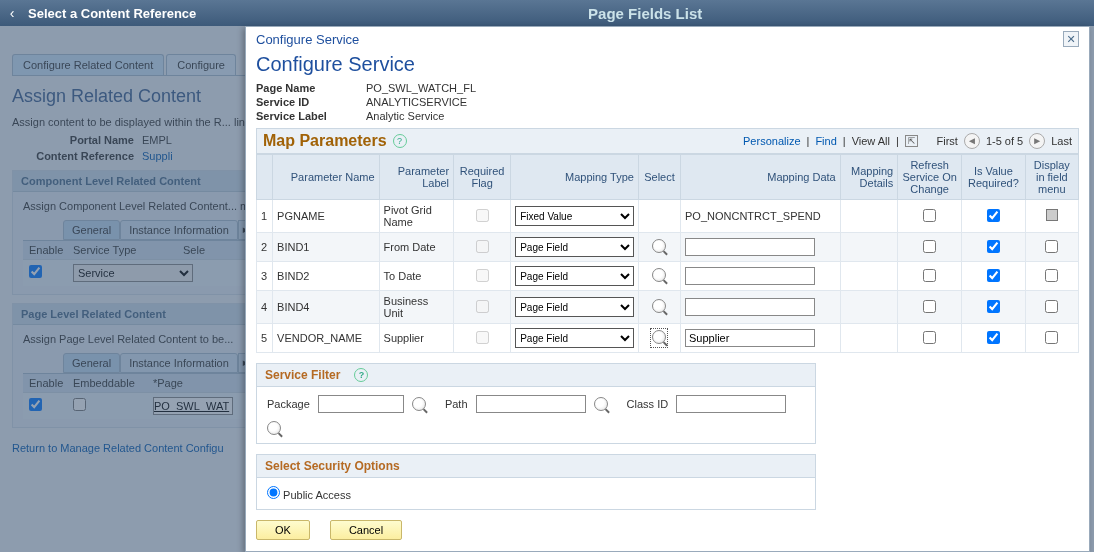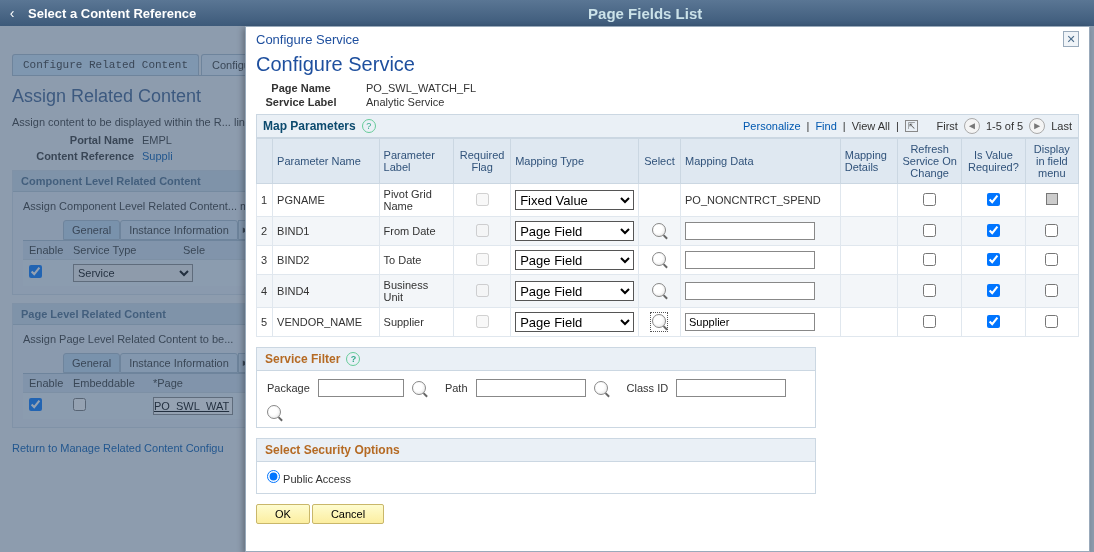--- a/index.html
+++ b/index.html
@@ -4,21 +4,21 @@
 <style>
 * { box-sizing: border-box; margin: 0; padding: 0; }
 body { font-family: Arial, sans-serif; font-size: 11px; color: #333; background: #fff; width: 1094px; height: 552px; overflow: hidden; position: relative; }
 .topbar { background: linear-gradient(#5a7694, #3d5a7a); color: #fff; display: flex; align-items: center; height: 26px; }
 .back-chev { width: 24px; text-align: center; font-size: 14px; cursor: pointer; }
 .top-title { font-weight: bold; font-size: 13px; padding-left: 4px; flex: 0 0 auto; }
 .top-center { flex: 1; text-align: center; font-weight: bold; font-size: 15px; color: #cbe2e9; }
 .bg { position: absolute; top: 26px; left: 0; right: 0; bottom: 0; background: #eef2f6; padding: 10px 12px; overflow: hidden; }
 .tabs-row { display: flex; gap: 0; border-bottom: 1px solid #a9bccf; margin-top: 18px; }
 .tab { background: #e3f0fc; border: 1px solid #a9bccf; border-bottom: none; padding: 4px 10px; font-size: 11px; cursor: pointer; border-radius: 3px 3px 0 0; margin-right: 2px; }
-.tab.active { background: #cfe6fb; font-family: Liberation Mono, monospace; }
+.tab.active { background: #cfe6fb; }
 .h1 { color: #3a5d8f; font-size: 18px; margin: 10px 0 8px; }
 .desc { font-size: 11px; color: #333; line-height: 1.35; }
 .kv { display: flex; margin-top: 4px; font-size: 11px; }
 .kv .k { width: 130px; text-align: right; padding-right: 8px; font-weight: bold; color: #333; }
 .section { border: 1px solid #d0dbe6; background: #dce8f2; margin-top: 8px; }
 .section-title { font-size: 11px; font-weight: bold; color: #4a6b8a; padding: 4px 8px; background: #cfdeeb; border-bottom: 1px solid #b8c9d8; }
 .section-body { padding: 8px 10px; background: #e7eef6; font-size: 11px; }
 .subtabs { display: flex; margin-top: 8px; }
 .subtab { background: #d8e7f5; border: 1px solid #a9bccf; padding: 3px 8px; font-size: 11px; cursor: pointer; border-radius: 3px 3px 0 0; }
 .subtab.active { background: #c1dbf2; margin-left: 40px; }
@@ -29,43 +29,43 @@
 select.small, input.small { font-size: 11px; height: 18px; border: 1px solid #888; }
 input[type=checkbox] { cursor: pointer; }
 .overlay { position: absolute; top: 26px; left: 0; right: 0; bottom: 0; background: rgba(62,85,115,0.55); }
 .modal { position: absolute; top: 26px; left: 245px; right: 4px; bottom: 0; background: #fff; border: 1px solid #9ab; box-shadow: -2px 2px 6px rgba(0,0,0,0.3); display: flex; flex-direction: column; }
 .modal-header { display: flex; justify-content: space-between; align-items: center; padding: 4px 10px 2px; }
 .modal-title { color: #1e4f9e; font-size: 13px; }
 .close-x { border: 1px solid #9ab; width: 16px; height: 16px; font-size: 11px; line-height: 14px; text-align: center; color: #4a6b8a; cursor: pointer; background: #f0f4f8; }
 .modal-body { padding: 0 10px 10px; overflow: auto; flex: 1; }
 .modal-h1 { color: #1e4f9e; font-size: 20px; margin: 4px 0 6px; }
 .mkv { display: flex; margin: 2px 0; font-size: 11px; }
-.mkv .k { width: 110px; text-align: center; font-weight: bold; padding-right: 20px; }
+.mkv .k { width: 110px; text-align: left; font-weight: bold; padding-right: 20px; }
 .map-header { display: flex; align-items: center; gap: 6px; margin-top: 6px; background: #eaf0f6; border: 1px solid #cbd7e2; padding: 3px 6px; }
-.map-title { color: #0c4a6e; font-weight: bold; font-size: 12px; }
+.map-title { color: #a16207; font-weight: bold; font-size: 16px; }
 .help { display: inline-block; width: 14px; height: 14px; border: 1px solid #6c9; border-radius: 50%; color: #3a8; font-size: 9px; text-align: center; line-height: 12px; cursor: pointer; }
 .map-right { margin-left: auto; display: flex; align-items: center; gap: 6px; font-size: 11px; }
 .arrow { display: inline-block; width: 16px; height: 16px; border: 1px solid #aaa; border-radius: 50%; background: #f4f4f4; text-align: center; line-height: 14px; font-size: 10px; color: #777; cursor: pointer; }
 .pop-icon { display: inline-block; border: 1px solid #888; font-size: 9px; padding: 0 2px; cursor: pointer; color: #555; }
 table.pgrid { width: 100%; border-collapse: collapse; font-size: 11px; }
-table.pgrid th { background: #dfe8f1; border: 1px solid #cbd7e2; padding: 4px 4px; color: #30527a; font-weight: normal; text-align: left; vertical-align: middle; }
+table.pgrid th { background: #dfe8f1; border: 1px solid #cbd7e2; padding: 4px 4px; color: #30527a; font-weight: normal; text-align: right; vertical-align: middle; }
 table.pgrid th.center, table.pgrid td.center { text-align: center; }
 table.pgrid td { border: 1px solid #e0e7ee; padding: 4px 4px; vertical-align: middle; }
 table.pgrid tr:nth-child(odd) td { background: #fff; }
 table.pgrid tr:nth-child(even) td { background: #f3f6f9; }
-.sel { width: 100%; font-size: 13px; height: 20px; border: 1px solid #555; background: #fff; }
+.sel { width: 100%; font-size: 10px; height: 20px; border: 1px solid #555; background: #fff; }
 .txt { font-size: 11px; height: 18px; border: 1px solid #888; padding: 1px 3px; }
 .lookup-icon { display: inline-block; width: 14px; height: 14px; border: 1px solid #888; border-radius: 50%; position: relative; cursor: pointer; background: radial-gradient(circle at 5px 5px, #fff 40%, #ddd); }
 .lookup-icon:after { content: ""; position: absolute; width: 5px; height: 1.5px; background: #666; right: -3px; bottom: -1px; transform: rotate(45deg); }
 .lookup-box { border: 1px dotted #555; padding: 1px; display: inline-block; }
 .pane { border: 1px solid #cbd7e2; margin-top: 10px; width: 560px; }
-.pane-head { background: #eaf0f6; color: #b56a23; font-weight: bold; font-size: 12px; padding: 4px 8px; border-bottom: 1px solid #cbd7e2; display: flex; align-items: center; gap: 6px; }
+.pane-head { background: #eaf0f6; color: #b56a23; font-weight: bold; font-size: 12px; padding: 4px 8px; border-bottom: 1px solid #cbd7e2; display: flex; align-items: center; gap: 14px; }
 .pane-body { padding: 8px 10px; display: flex; align-items: center; gap: 8px; flex-wrap: wrap; font-size: 11px; }
 .btn { background: linear-gradient(#fefccf,#fceea0); border: 1px solid #c9b76a; padding: 3px 18px; font-size: 11px; cursor: pointer; border-radius: 2px; }
-.btn-row { margin-top: 10px; display: flex; gap: 2px; }
+.btn-row { margin-top: 10px; display: flex; gap: 20px; }
 .dchk { width: 12px; height: 12px; border: 1px solid #777; background: #ccc; display: inline-block; }
 </style>
 </head>
 <body>
 
 <div class="topbar">
   <span class="back-chev">‹</span>
   <span class="top-title">Select a Content Reference</span>
   <span class="top-center">Page Fields List</span>
 </div>
@@ -137,20 +137,24 @@
 <div class="modal">
   <div class="modal-header">
     <span class="modal-title">Configure Service</span>
     <span class="close-x">✕</span>
   </div>
   <div class="modal-body">
     <div class="modal-h1">Configure Service</div>
     <div class="mkv">
         <span class="k">Page Name</span>
         <span>PO_SWL_WATCH_FL</span>
+      </div>
+    <div class="mkv">
+        <span class="k">Service ID</span>
+        <span>ANALYTICSERVICE</span>
       </div>
     <div class="mkv">
         <span class="k">Service Label</span>
         <span>Analytic Service</span>
       </div>
 
     <div class="map-header">
       <span class="map-title">Map Parameters</span>
       <span class="help">?</span>
       <div class="map-right">

